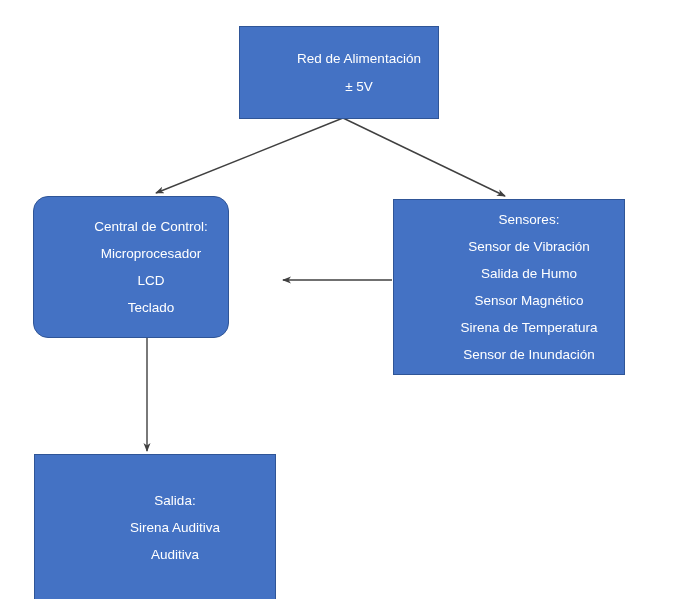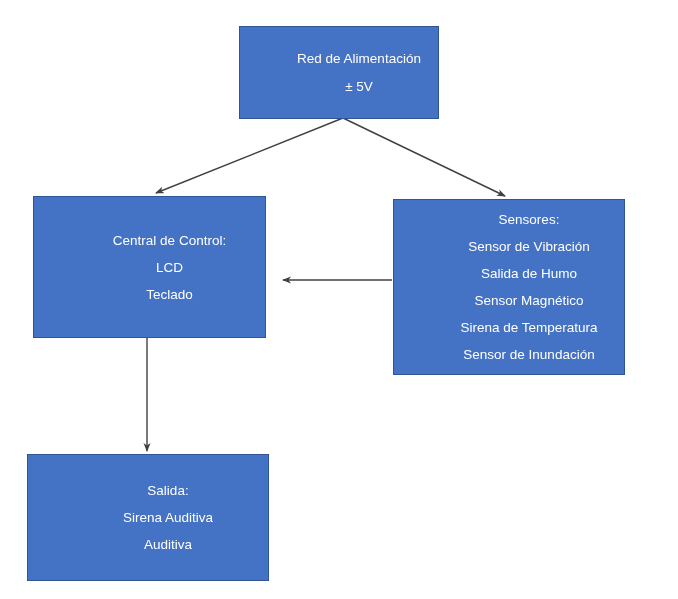--- a/index.html
+++ b/index.html
@@ -28,23 +28,23 @@
     font-size: 13.5px;
     padding-left: 40px;
   }
   .node .line {
     display: block;
     line-height: 27px;
     white-space: nowrap;
   }
   #node-power   { left: 239px; top: 26px;  width: 200px; height: 93px; }
   #node-power .line { line-height: 28px; }
-  #node-control { left: 33px;  top: 196px; width: 233px; height: 142px; }
+  #node-control { left: 33px;  top: 196px; width: 196px; height: 142px; border-radius: 15px; }
   #node-sensors { left: 393px; top: 199px; width: 232px; height: 176px; }
-  #node-output  { left: 27px;  top: 454px; width: 242px; height: 127px; }
+  #node-output  { left: 34px;  top: 454px; width: 242px; height: 146px; }
   svg.arrows {
     position: absolute;
     left: 0; top: 0;
     width: 678px; height: 599px;
     pointer-events: none;
   }
   svg.arrows line {
     stroke: var(--arrow-color, #404040);
     stroke-width: 1.4;
   }
@@ -66,20 +66,21 @@
     <line x1="147" y1="338" x2="147" y2="451" marker-end="url(#arrowhead)"></line>
   </svg>
 
   <div class="node" id="node-power">
     <span class="line">Red de Alimentación</span>
     <span class="line">± 5V</span>
   </div>
 
   <div class="node" id="node-control">
     <span class="line">Central de Control:</span>
+    <span class="line">Microprocesador</span>
     <span class="line">LCD</span>
     <span class="line">Teclado</span>
   </div>
 
   <div class="node" id="node-sensors">
     <span class="line">Sensores:</span>
     <span class="line">Sensor de Vibración</span>
     <span class="line">Salida de Humo</span>
     <span class="line">Sensor Magnético</span>
     <span class="line">Sirena de Temperatura</span>

